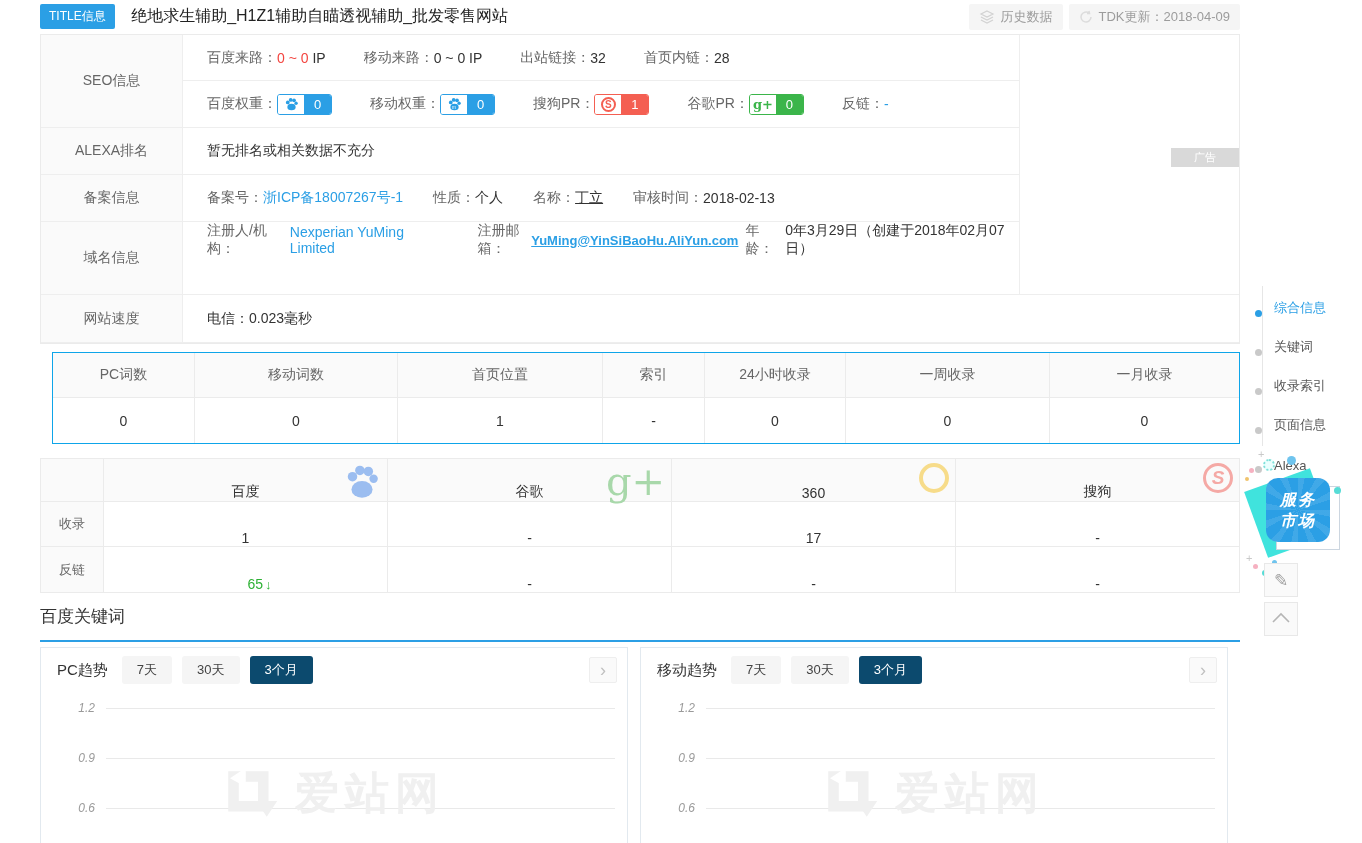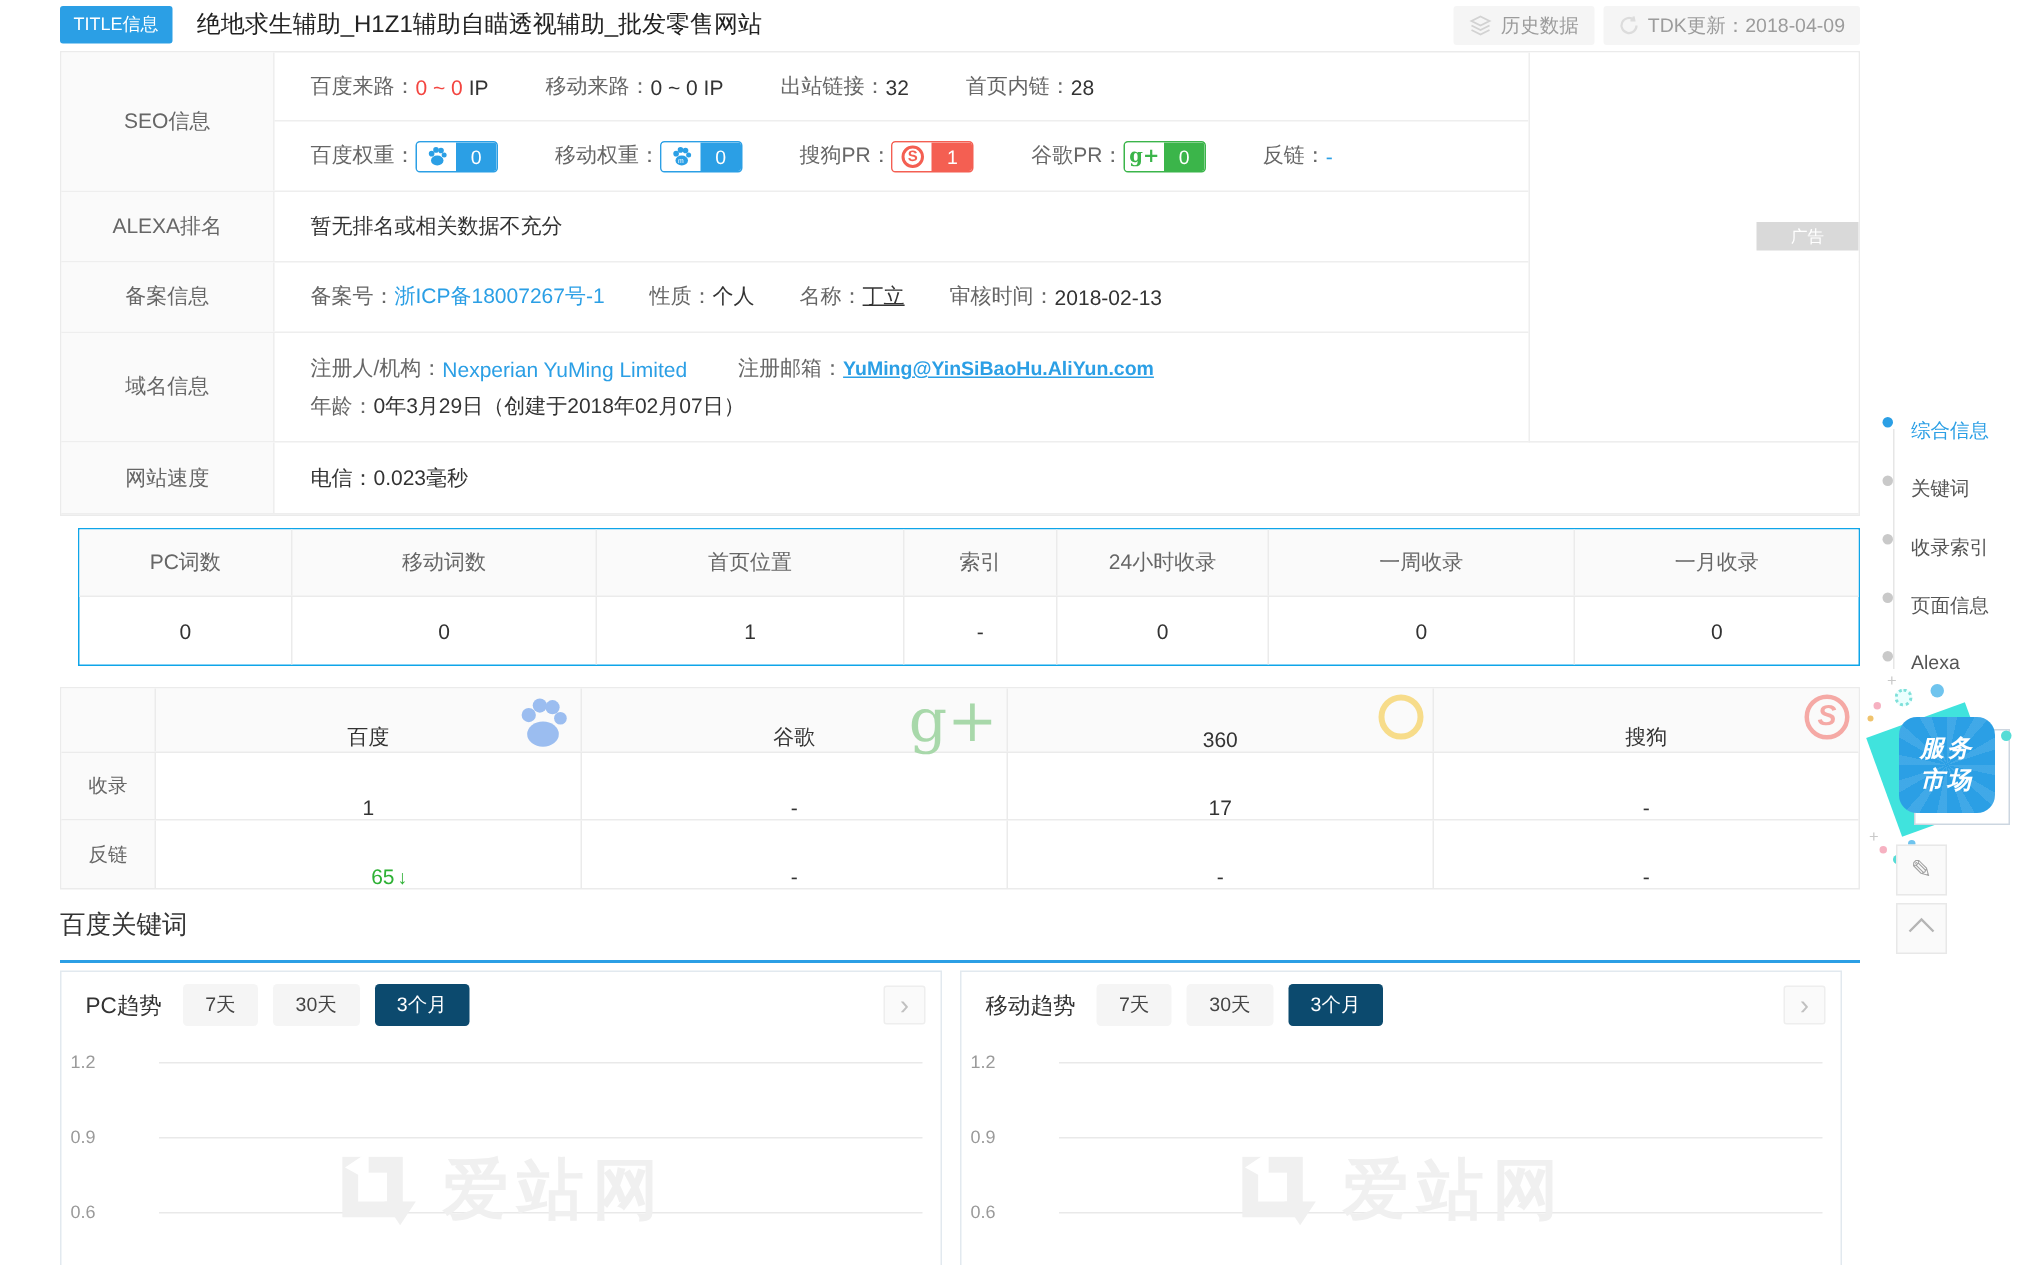--- a/index.html
+++ b/index.html
@@ -35,21 +35,21 @@
   .kv .v.blue { color:#2b9fe5; }
   .row-seo { height:93px; }
   .row-alexa { height:47px; }
   .row-icp { height:47px; }
   .row-domain { height:73px; }
   .row-speed { height:48px; }
   .gap30 { gap:30px; }
   .link-blue { color:#2b9fe5; text-decoration:none; cursor:pointer; }
   .link-under { text-decoration:underline; }
   .dark-under { color:#333; text-decoration:underline; cursor:pointer; }
-  .domain-lines { display:flex; flex-direction:column; justify-content:center; gap:7px; }
+  .domain-lines { display:flex; flex-direction:row; justify-content:flex-start; gap:7px; }
   .domain-line { display:flex; gap:34px; align-items:center; }
   .email-link { font-size:13px; font-weight:bold; }
   .ad-box { position:absolute; top:0; right:0; width:220px; height:260px; background:#fff;
     border-left:1px solid #eee; border-bottom:1px solid #eee; z-index:2; }
   .ad-tag { position:absolute; top:113px; right:0; background:#d9d9d9; color:#fff;
     font-size:11px; padding:2px 23px; }
 
   
   .pr-badge { display:inline-flex; height:21px; border-radius:3px; overflow:hidden; border:1px solid; }
   .pr-badge .ic { width:26px; background:#fff; display:flex; align-items:center; justify-content:center; }
@@ -99,31 +99,31 @@
   .panel-hd { display:flex; align-items:center; height:44px; padding:0 12px; position:relative; }
   .panel-name { font-size:15px; color:#333; margin-right:14px; margin-left:4px; }
   .t-btn { background:#f5f5f5; color:#444; font-size:13px; padding:5px 15px; border-radius:3px;
     margin-right:10px; cursor:pointer; }
   .t-btn.active { background:#0c4a6e; color:#fff; }
   .panel-arrow { position:absolute; right:10px; top:9px; width:28px; height:26px; background:#fafafa;
     border:1px solid #eee; color:#c0c0c0; font-size:18px; display:flex; align-items:center;
     justify-content:center; cursor:pointer; border-radius:2px; }
   .chart { position:relative; height:216px; overflow:hidden; }
   .gridline { position:absolute; left:65px; right:12px; height:1px; background:#e9e9e9; }
-  .tick { position:absolute; width:48px; font-size:12px; color:#9a9a9a;
-    transform:translateY(-7px); left:6px; }
+  .tick { position:absolute; width:48px; text-align:right; font-size:12px; color:#9a9a9a;
+    transform:translateY(-7px); left:6px;font-style:italic; }
   .g0{top:16px;} .g1{top:66px;} .g2{top:116px;}
   .watermark { position:absolute; top:72px; left:0; right:0; display:flex; align-items:center;
     justify-content:center; gap:16px; }
   .wm-text { font-size:44px; font-weight:bold; color:#f0f0f0; letter-spacing:6px; }
 
   
   .side-nav { position:absolute; left:1255px; top:278px; }
   .nav-line { position:absolute; left:7px; top:8px; height:160px; width:1px; background:#e6e6e6; }
-  .nav-item { position:relative; display:flex; align-items:flex-start; height:39px; cursor:pointer; }
+  .nav-item { position:relative; display:flex; align-items:flex-end; height:39px; cursor:pointer; }
   .nav-dot { width:7px; height:7px; border-radius:50%; background:#c9c9c9; margin-right:12px; position:relative; z-index:1; }
   .nav-label { font-size:13px; color:#555; }
   .nav-item.active .nav-dot { background:#2b9fe5; }
   .nav-item.active .nav-label { color:#2b9fe5; }
 
   .svc { position:absolute; left:1252px; top:466px; width:100px; height:96px; cursor:pointer; }
   .svc-cyan { position:absolute; left:2px; top:12px; width:70px; height:70px; background:#40e3dd;
     transform:rotate(-20deg); }
   .svc-white { position:absolute; left:24px; top:20px; width:64px; height:64px; background:#fff;
     border:1px solid #ccd6e0; }

